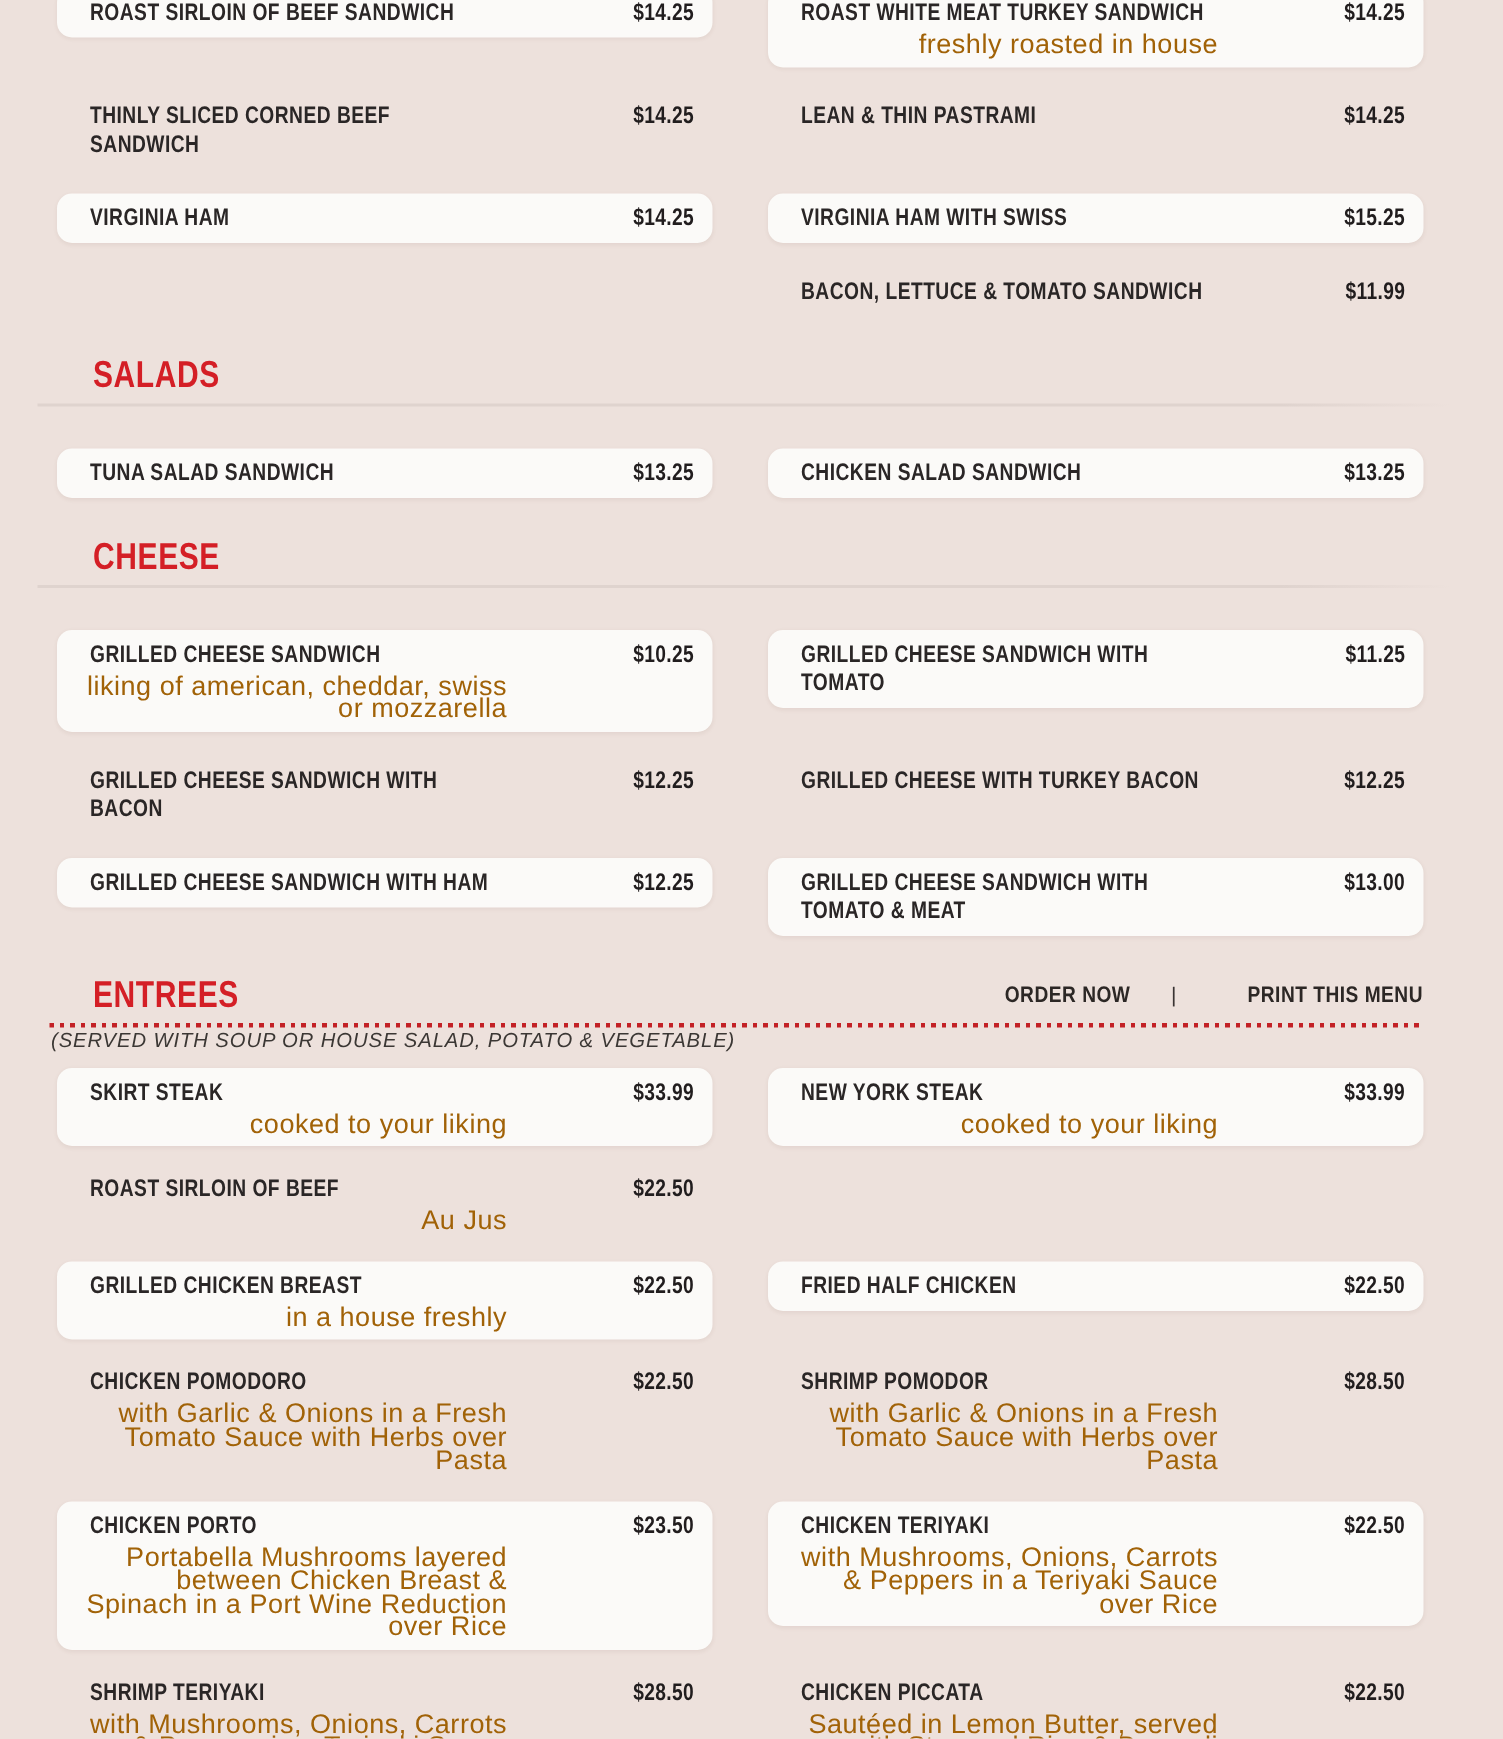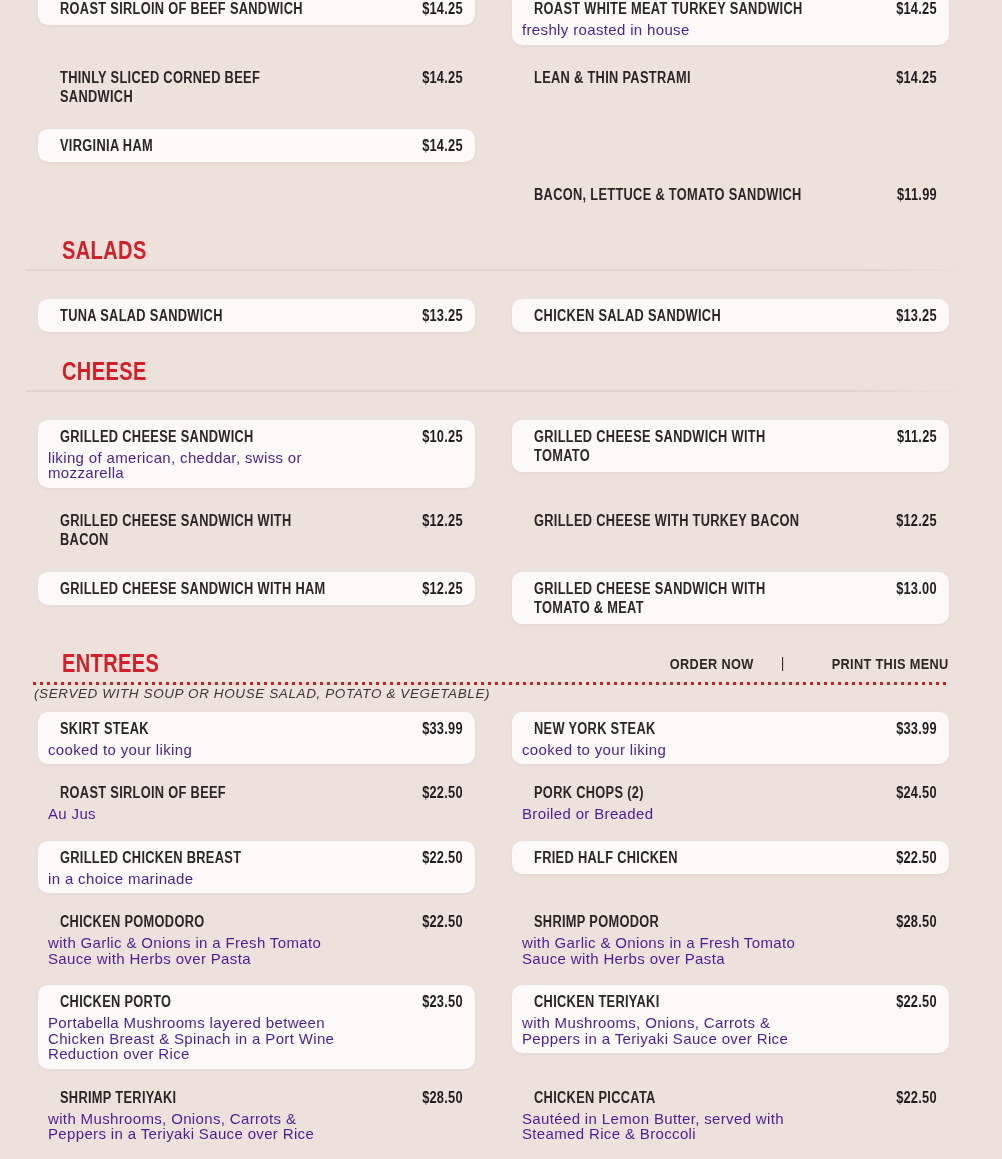--- a/index.html
+++ b/index.html
@@ -123,24 +123,25 @@
     line-height: 19px;
     color: #211D1E;
     letter-spacing: 0.3px;
     white-space: nowrap;
     transform: scaleX(0.8);
     transform-origin: right top;
   }
   .item-desc {
     margin-top: 4px;
     max-width: 290px;
-    font-size: 15px;
+    font-size: 18px;
     line-height: 15.5px;
-    color: #4c1d95;
+    color: #a16207;
     letter-spacing: 0.35px;
+    text-align: right;
   }
 </style>
 </head>
 <body>
 
 <div id="menu-root">
     <section class="menu-section cut-top">
       <div class="rows">
         <div class="menu-row">
           <div class="cell">
@@ -178,20 +179,28 @@
               </div>
             </div>
           </div>
         </div>
         <div class="menu-row">
           <div class="cell">
             <div class="menu-item card">
               <div class="item-head">
                 <div class="item-name">VIRGINIA HAM</div>
                 <div class="item-price">$14.25</div>
+              </div>
+            </div>
+          </div>
+          <div class="cell">
+            <div class="menu-item card">
+              <div class="item-head">
+                <div class="item-name">VIRGINIA HAM WITH SWISS</div>
+                <div class="item-price">$15.25</div>
               </div>
             </div>
           </div>
         </div>
         <div class="menu-row">
           <div class="cell"></div>
           <div class="cell">
             <div class="menu-item">
               <div class="item-head">
                 <div class="item-name">BACON, LETTUCE &amp; TOMATO SANDWICH</div>
@@ -326,38 +335,29 @@
         <div class="menu-row">
           <div class="cell">
             <div class="menu-item">
               <div class="item-head">
                 <div class="item-name">ROAST SIRLOIN OF BEEF</div>
                 <div class="item-price">$22.50</div>
               </div>
               <div class="item-desc">Au Jus</div>
             </div>
           </div>
-          <div class="cell">
-            <div class="menu-item">
-              <div class="item-head">
-                <div class="item-name">PORK CHOPS (2)</div>
-                <div class="item-price">$24.50</div>
-              </div>
-              <div class="item-desc">Broiled or Breaded</div>
-            </div>
-          </div>
         </div>
         <div class="menu-row">
           <div class="cell">
             <div class="menu-item card">
               <div class="item-head">
                 <div class="item-name">GRILLED CHICKEN BREAST</div>
                 <div class="item-price">$22.50</div>
               </div>
-              <div class="item-desc">in a choice marinade</div>
+              <div class="item-desc">in a house freshly</div>
             </div>
           </div>
           <div class="cell">
             <div class="menu-item card">
               <div class="item-head">
                 <div class="item-name">FRIED HALF CHICKEN</div>
                 <div class="item-price">$22.50</div>
               </div>
             </div>
           </div>

